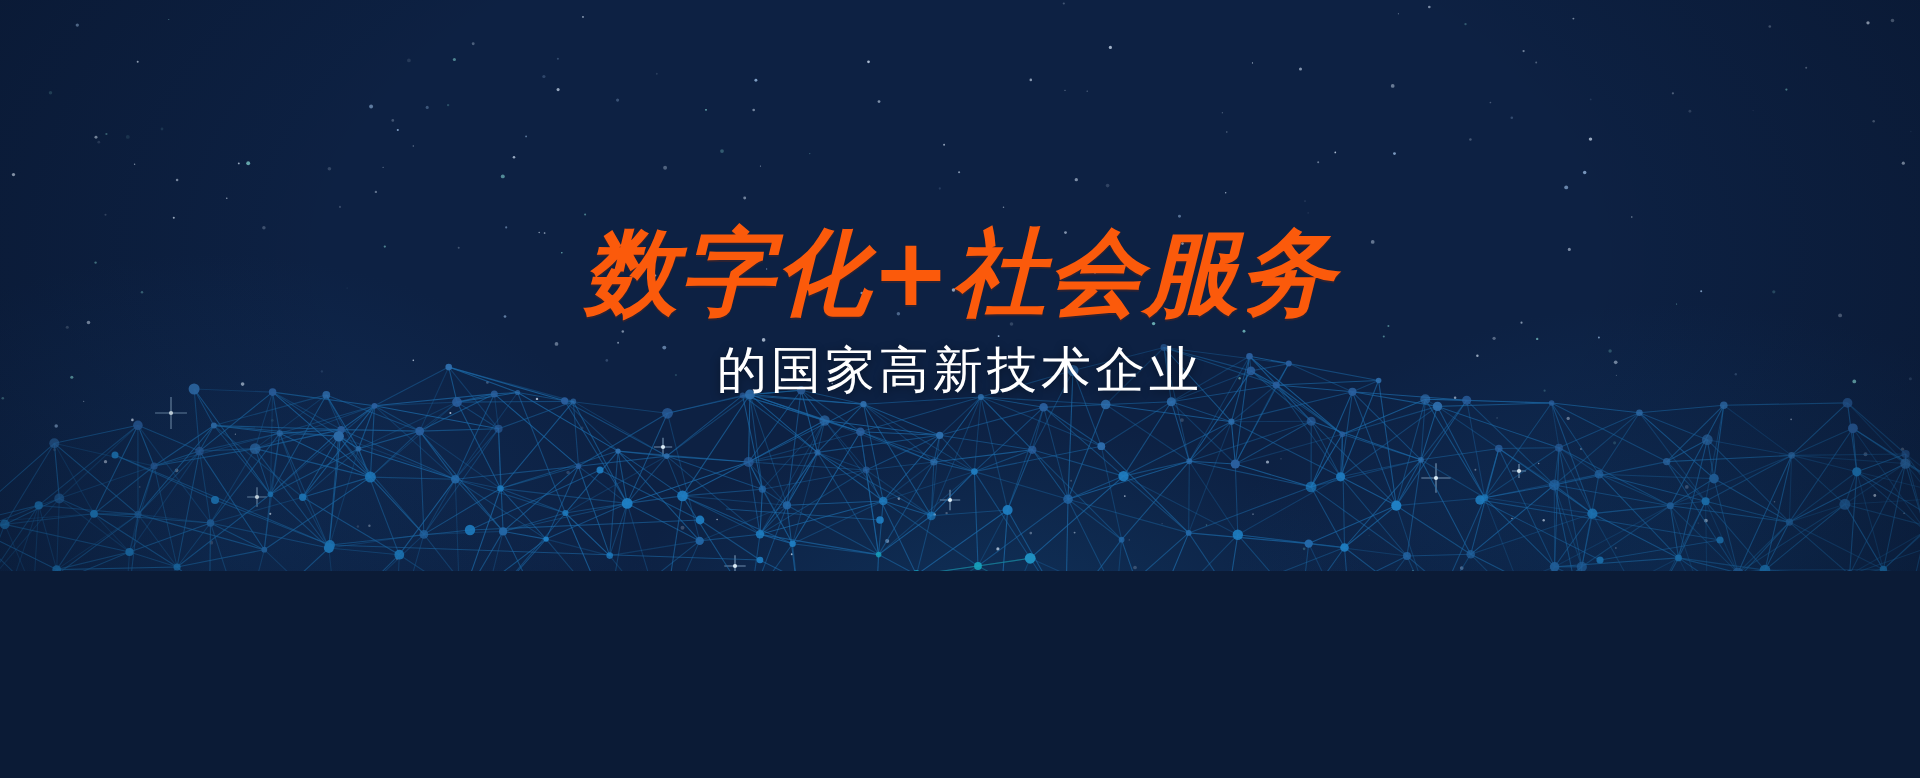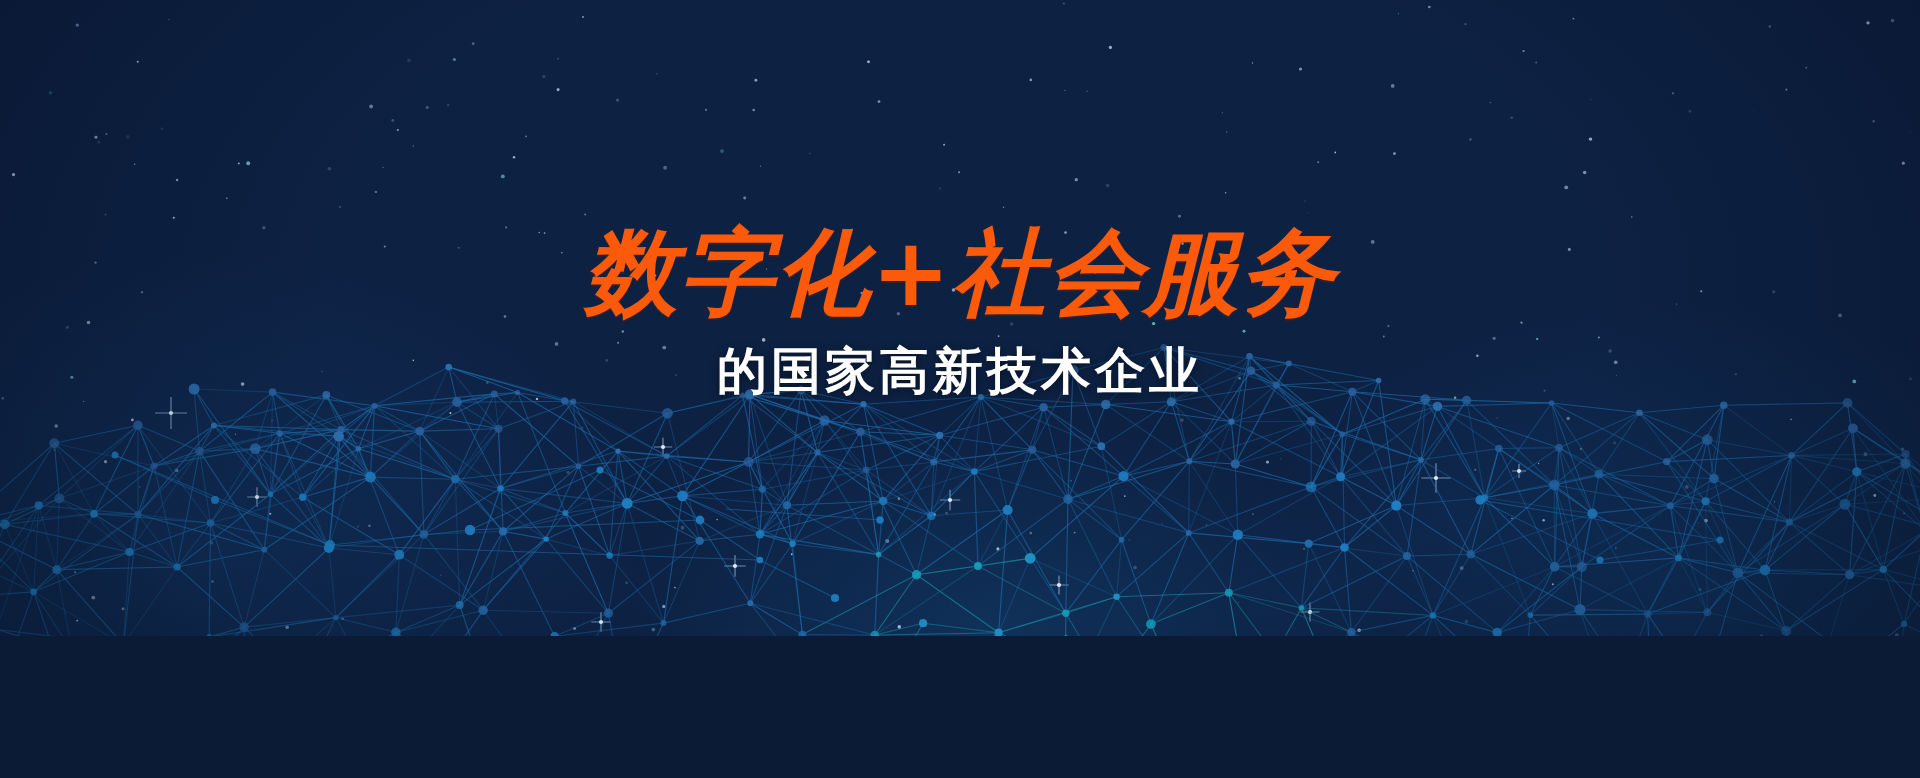--- a/index.html
+++ b/index.html
@@ -3,21 +3,21 @@
 <meta charset="utf-8">
 <style>
   html, body {
     margin: 0;
     padding: 0;
     background: #0b1b36;
   }
   #stage {
     position: relative;
     width: 1920px;
-    height: 636px;
+    height: 571px;
     overflow: hidden;
     background: #0d2143;
     font-family: "Liberation Sans", sans-serif;
   }
   
   .bg-base {
     position: absolute;
     inset: 0;
     background:
       radial-gradient(ellipse 1100px 620px at 50% 8%, #14305c 0%, #102murky 0%, rgba(18,44,84,0.55) 35%, rgba(13,33,67,0) 72%),
@@ -75,21 +75,21 @@
     letter-spacing: 2px;
     color: #fb5a0b;
     text-shadow: 0 2px 0 rgba(140,40,0,0.25);
     white-space: nowrap;
   }
   .subline {
     margin: 18px 0 0 0;
     font-family: "DejaVu Serif", "Liberation Serif", serif;
     font-size: 50px;
     line-height: 1.15;
-    font-weight: 700;
+    font-weight: 400;
     letter-spacing: 4px;
     color: #ffffff;
     text-shadow: 0 2px 10px rgba(0,0,0,0.45);
     white-space: nowrap;
   }
 </style>
 </head>
 <body>
 
 <div id="stage">

